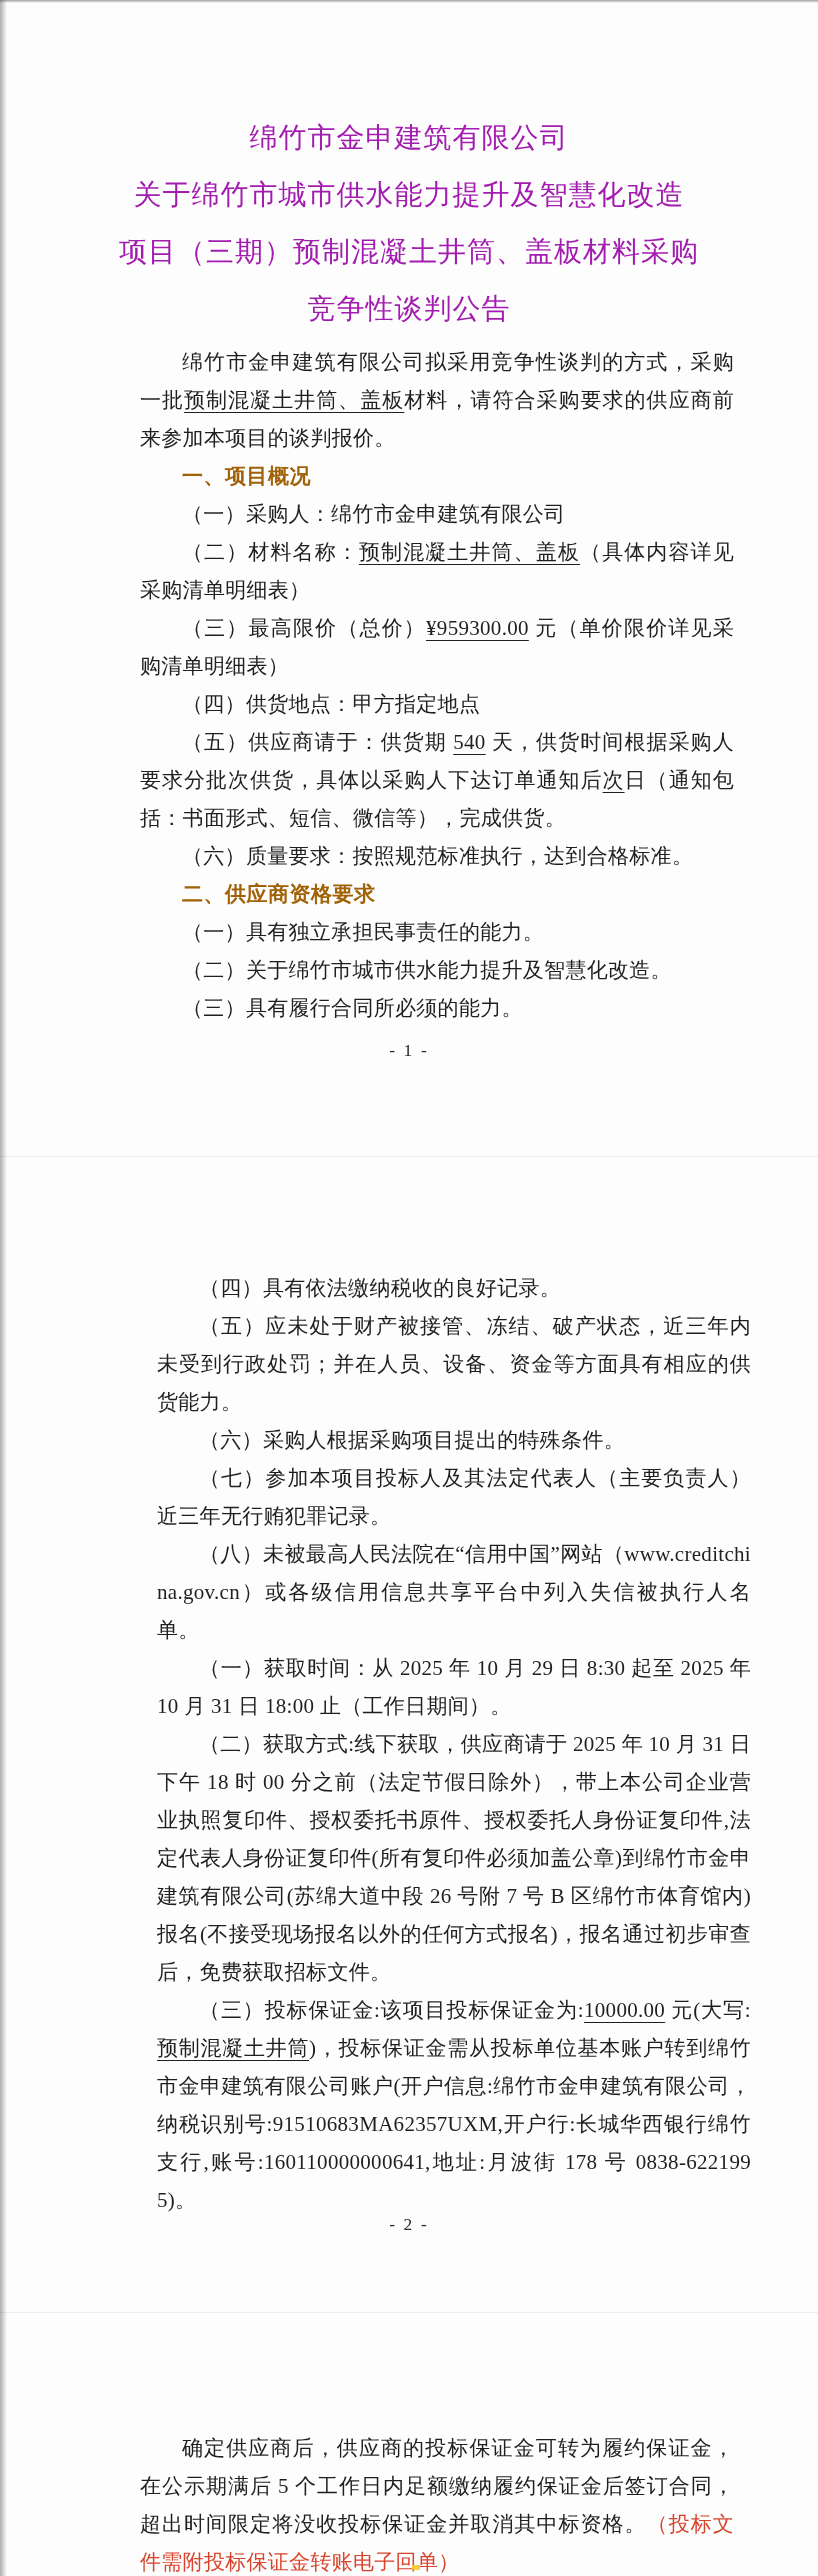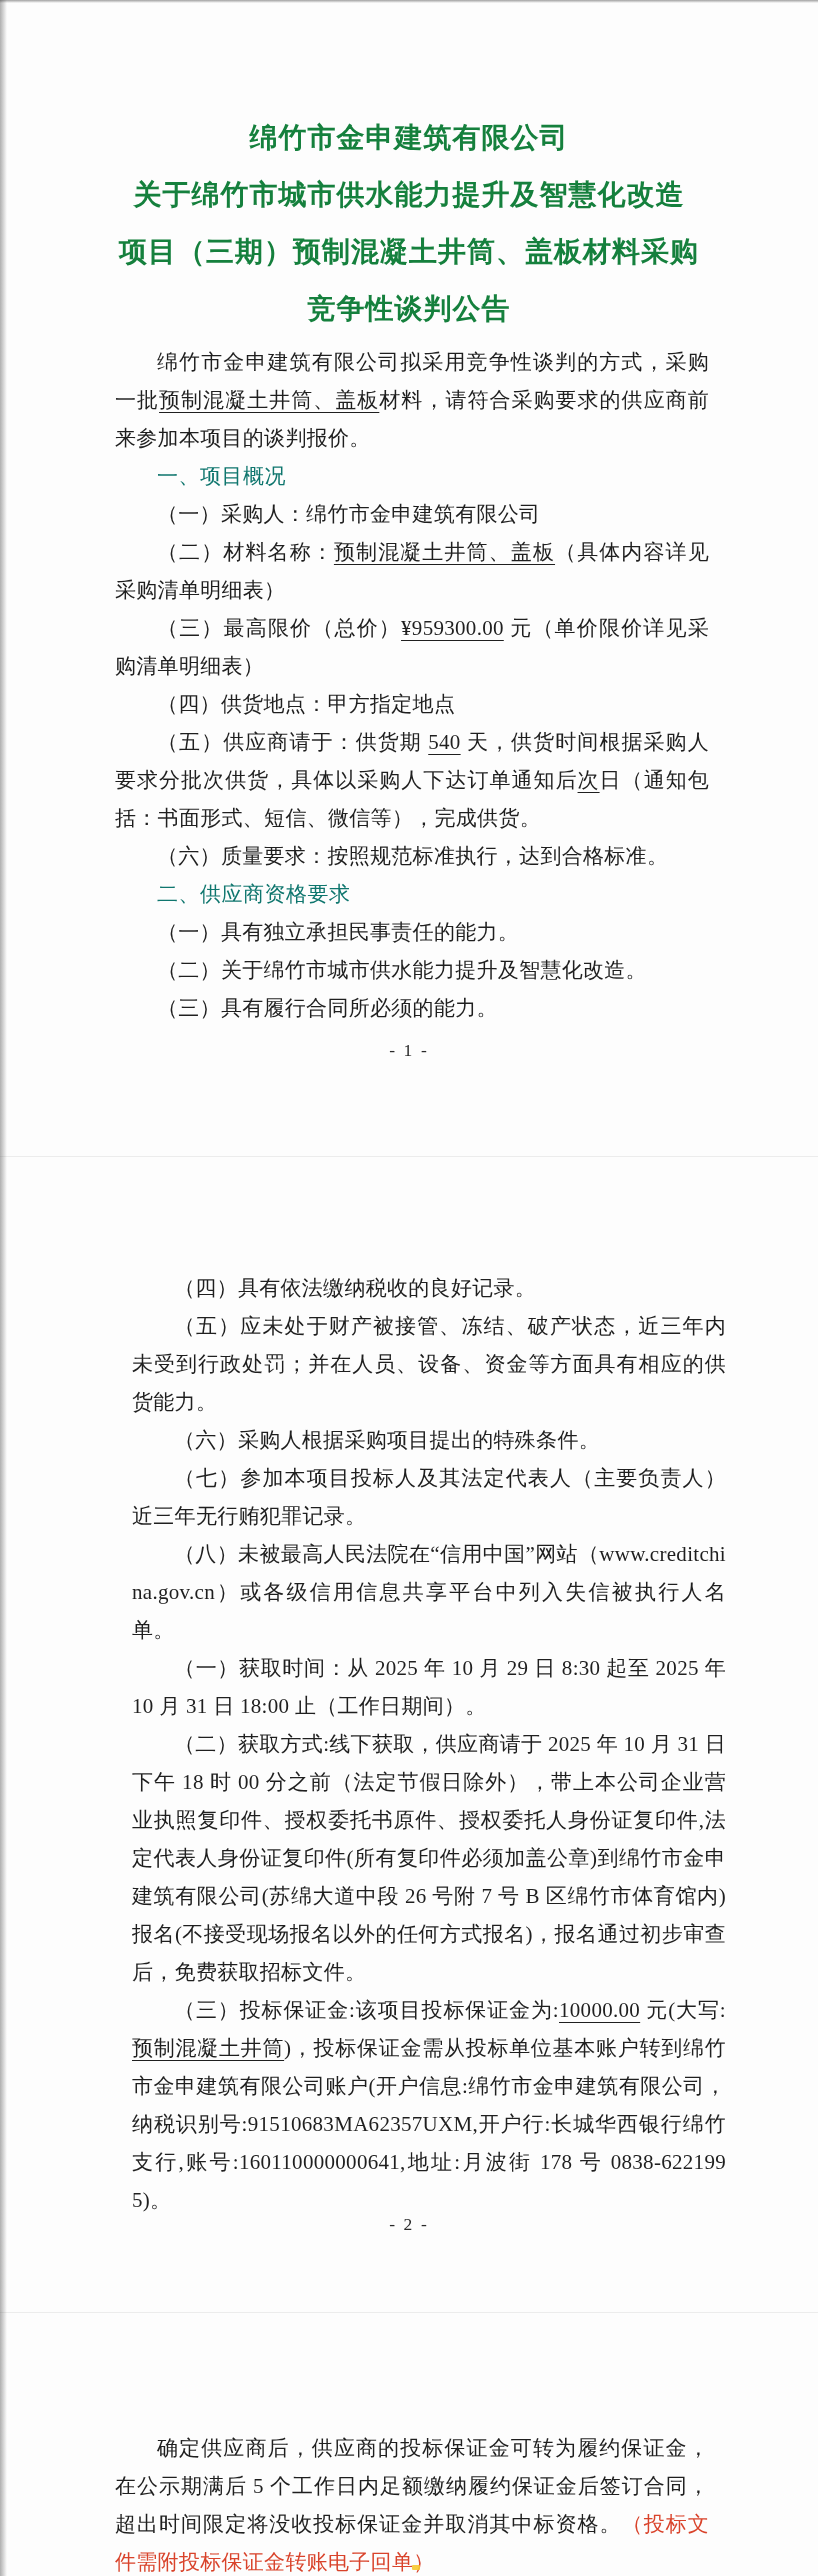--- a/index.html
+++ b/index.html
@@ -12,34 +12,34 @@
     background:linear-gradient(to right,rgba(80,80,80,.45),rgba(120,120,120,0));}
   .edge-top{position:absolute;left:0;top:0;width:100%;height:3.1px;z-index:5;
     background:linear-gradient(to bottom,rgba(70,70,70,.5),rgba(70,70,70,0));}
   .page{position:absolute;left:0;width:818px;height:1156px;background:transparent;}
   .page-2,.page-3{border-top:0.5px solid #ececec;}
   .page-1{top:0;}
   .page-2{top:1156px;}
   .page-3{top:2312px;}
   .title-block{
     position:absolute;left:62px;right:62px;top:109px;text-align:center;
-    font-weight:bold;font-size:28px;line-height:57px;letter-spacing:1px;color:#15803d;
+    font-weight:normal;font-size:28px;line-height:57px;letter-spacing:1px;color:#a21caf;
   }
-  .content{position:absolute;left:115px;width:594px;}
+  .content{position:absolute;left:140px;width:594px;}
   .body-1{top:343px;}
   .body-2{top:112px;margin-left:17px;}
   .body-3{top:116px;}
   .para{
     margin:0;text-indent:2em;font-size:21px;line-height:38px;
     text-align:justify;letter-spacing:0.3px;word-break:break-all;
   }
   .run{white-space:pre-wrap;}
   .run.u{text-decoration:underline;text-underline-offset:4.6px;text-decoration-thickness:1.3px;}
   .run.r{color:#d9432b;}
-  .run.hd{font-family:"Liberation Sans","DejaVu Sans",sans-serif;font-weight:normal;letter-spacing:0.5px;color:#0f766e;}
+  .run.hd{font-family:"Liberation Sans","DejaVu Sans",sans-serif;font-weight:bold;letter-spacing:0.5px;color:#a16207;}
   .page-footer{
     position:absolute;left:0;width:100%;text-align:center;
     font-size:17.5px;letter-spacing:2.1px;color:#2a2a2a;
   }
   .footer-1{top:1040px;}
   .footer-2{top:1057px;}
   .mark{position:absolute;width:8.2px;height:4.6px;background:#f7c92f;border-radius:1px;opacity:.9;z-index:4;}
   .mark-a{left:412px;top:2565px;}
 </style>
 </head>

